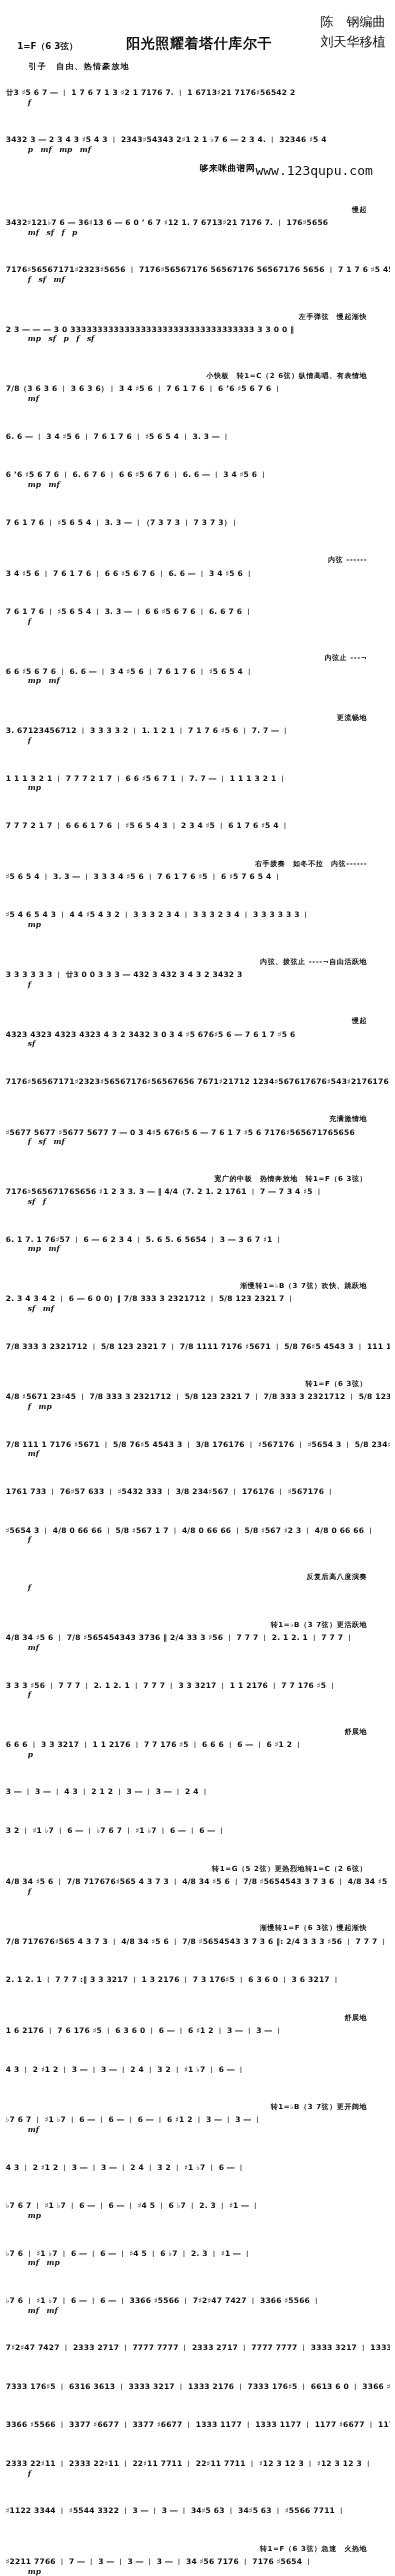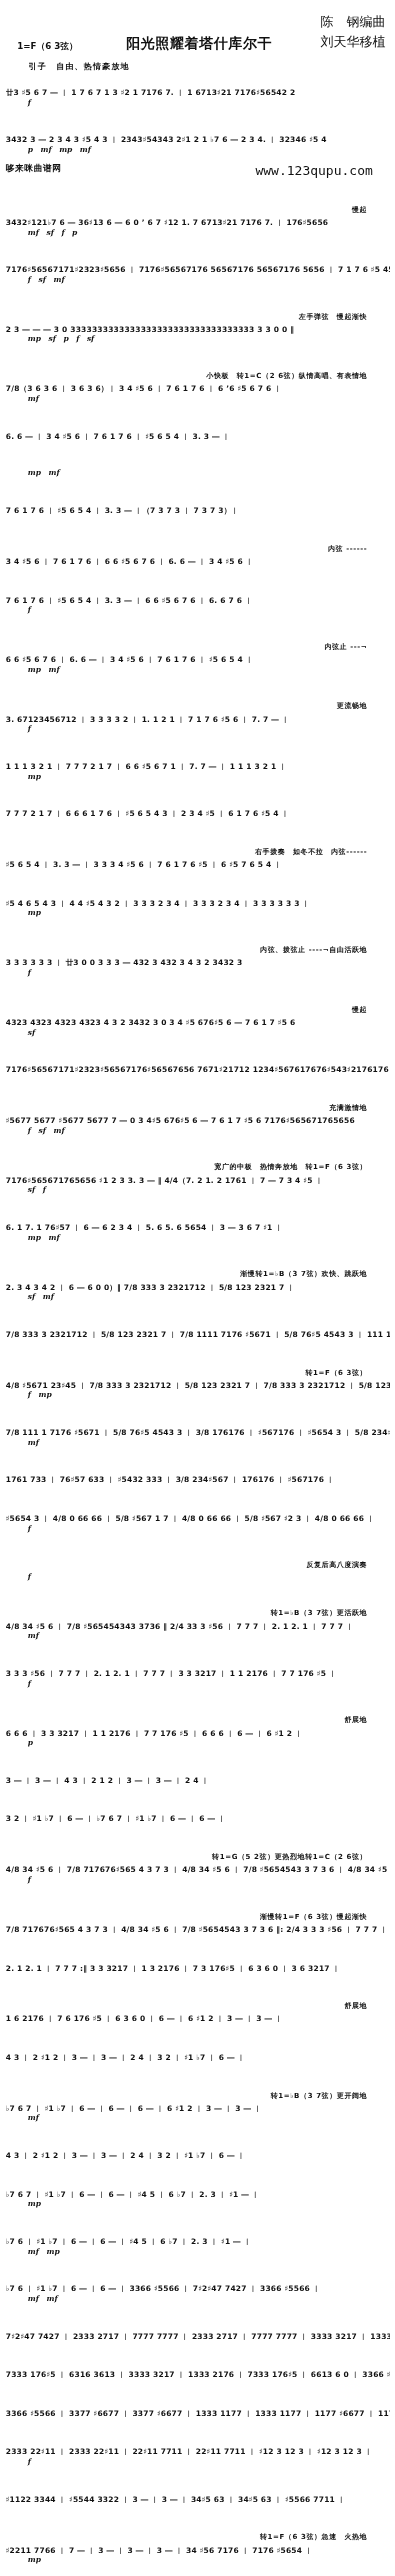--- a/index.html
+++ b/index.html
@@ -21,21 +21,21 @@
   .sys-labels{display:flex;justify-content:flex-end;font-size:7px;font-weight:600;
     letter-spacing:0.6px;margin-bottom:2.3px;min-height:8.7px;}
   .sys-labels .lab{white-space:nowrap;}
   .lab-left{padding-left:15px;}
   .lab-right{padding-right:23px;}
   .sys-notes{font-size:7.5px;font-weight:bold;white-space:nowrap;overflow:hidden;
     letter-spacing:0.2px;line-height:11.6px;
     font-family:"DejaVu Sans","Liberation Sans",sans-serif;}
   .sys-dyn{font-family:"DejaVu Serif","Liberation Serif",serif;font-style:italic;font-weight:bold;
     font-size:7.5px;padding-left:22px;line-height:8.7px;min-height:0;}
-  .wm-row{display:flex;justify-content:space-between;font-size:8.7px;margin-top:8px;}
+  .wm-row{display:flex;justify-content:flex-end;font-size:8.7px;margin-top:8px;}
   .wm-left{font-weight:bold;letter-spacing:0.6px;}
   .wm-right{font-family:"DejaVu Sans Mono","Liberation Mono",monospace;font-size:13px;padding-right:17.4px;}
 </style>
 </head>
 <body>
 
 <div class="page">
 
   <div class="score-header">
     <div class="key-sig">1=F（6 3弦）</div>
@@ -107,20 +107,21 @@
   </div>
 
   <div class="system">
 
     <div class="sys-notes">6. 6 ― ︱ 3 4 ♯5 6 ︱ 7 6 1 7 6 ︱ ♯5 6 5 4 ︱ 3. 3 ― ︱</div>
 
   </div>
 
   <div class="system">
 
+    <div class="sys-notes">6 ’6 ♯5 6 7 6 ︱ 6. 6 7 6 ︱ 6 6 ♯5 6 7 6 ︱ 6. 6 ― ︱ 3 4 ♯5 6 ︱</div>
     <div class="sys-dyn">mp　mf</div>
 
   </div>
 
   <div class="system">
 
     <div class="sys-notes">7 6 1 7 6 ︱ ♯5 6 5 4 ︱ 3. 3 ― ︱（7 3 7 3 ︱ 7 3 7 3）︱</div>
 
   </div>
 

